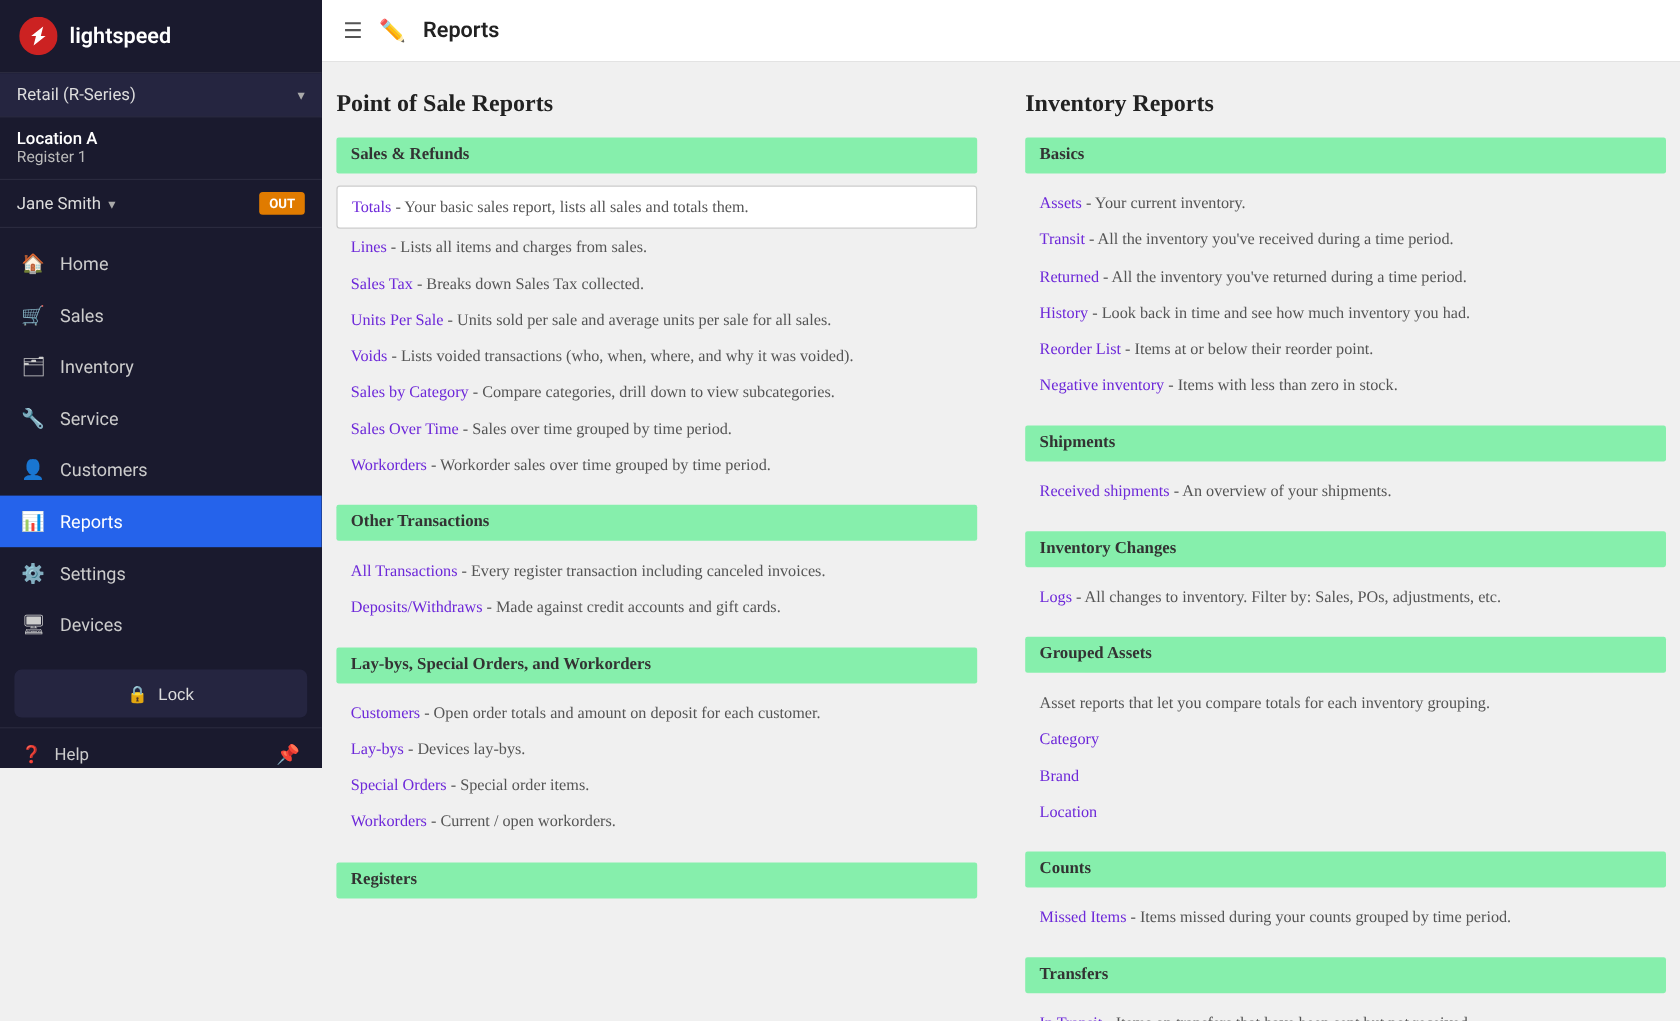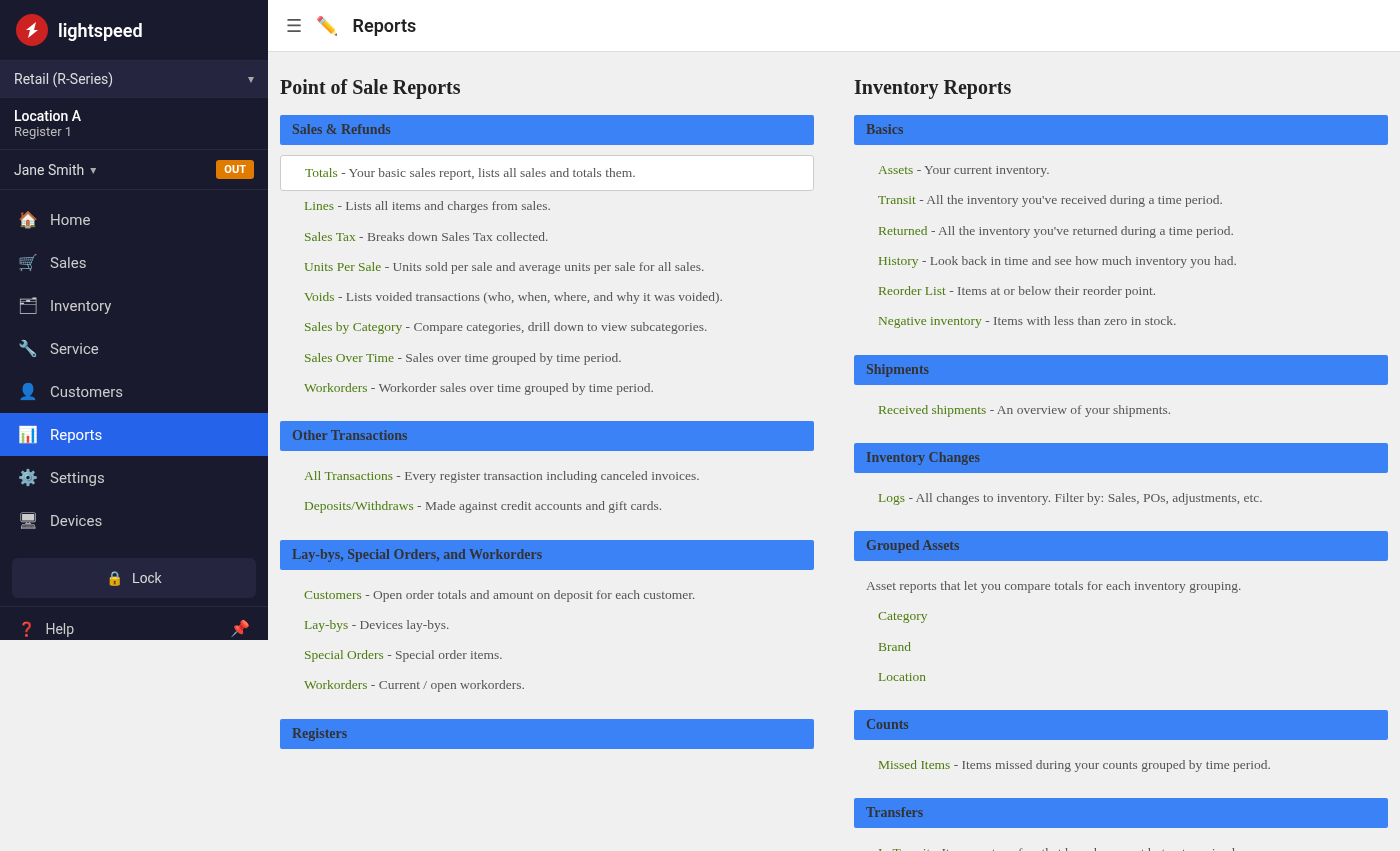--- a/index.html
+++ b/index.html
@@ -147,46 +147,45 @@
       grid-template-columns: 1fr 1fr;
       gap: 11px 40px;
       align-items: start;
       font-family: Liberation Serif, serif;
     }
 
     .report-group {
       margin-bottom: 18px;
     }
     .report-group-header {
-      background: #3b82f6;
+      background: #86efac;
       padding: 7px 12px;
       font-size: 14px;
       font-weight: 600;
       color: #333;
       border-radius: 2px;
       margin-bottom: 10px;
     }
     .report-item {
       padding: 5px 12px;
       font-size: 13.5px;
       color: #555;
       line-height: 1.5;
     }
     .report-item.highlighted {
       background: #fff;
       border: 1px solid #ccc;
       border-radius: 3px;
       padding: 7px 12px;
     }
     .report-link {
-      color: #4d7c0f;
+      color: #6d28d9;
       text-decoration: none;
       font-weight: 500;
       cursor: pointer;
-      margin-left: 12px;
     }
     .report-desc { color: #555; }
 
     
     #left-col { }
     #right-col { }
 
     .left-title { font-size: 20px; font-weight: 600; color: #222; margin-bottom: 16px; }
     .right-title { font-size: 20px; font-weight: 600; color: #222; margin-bottom: 16px; }
   </style>

